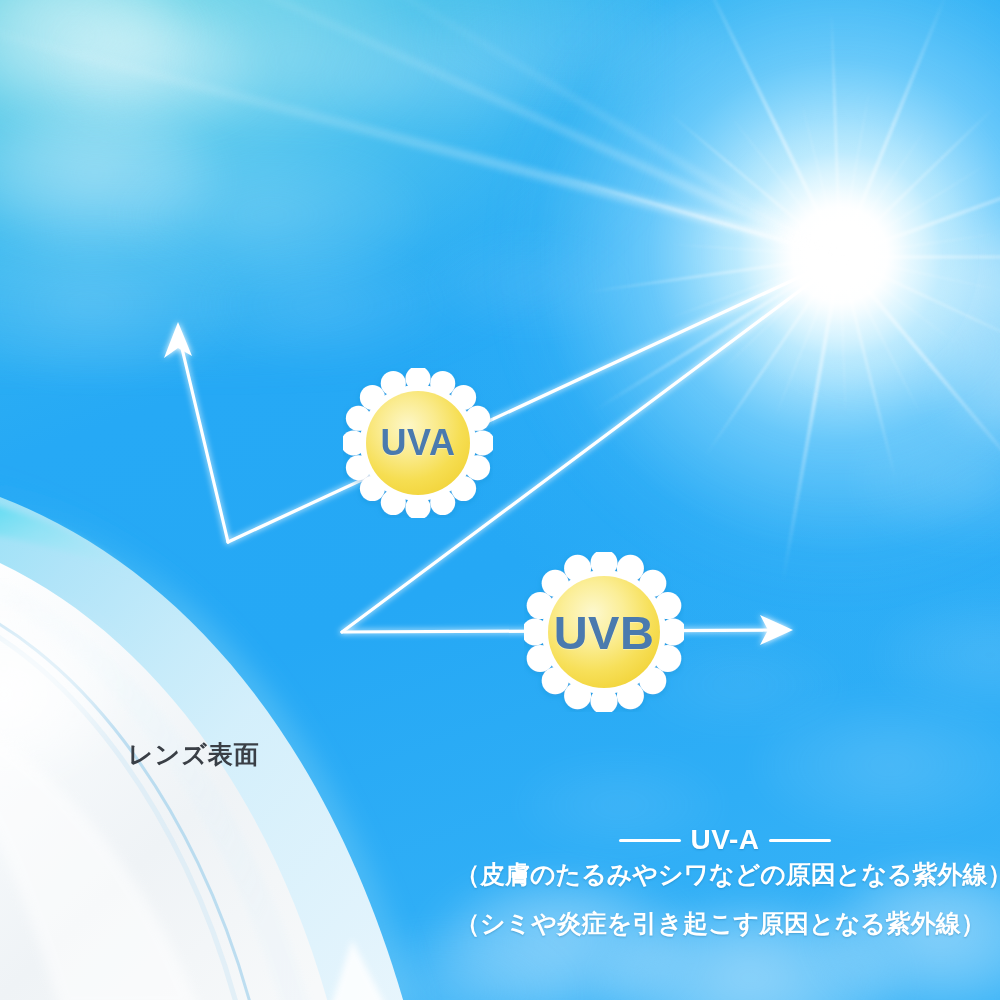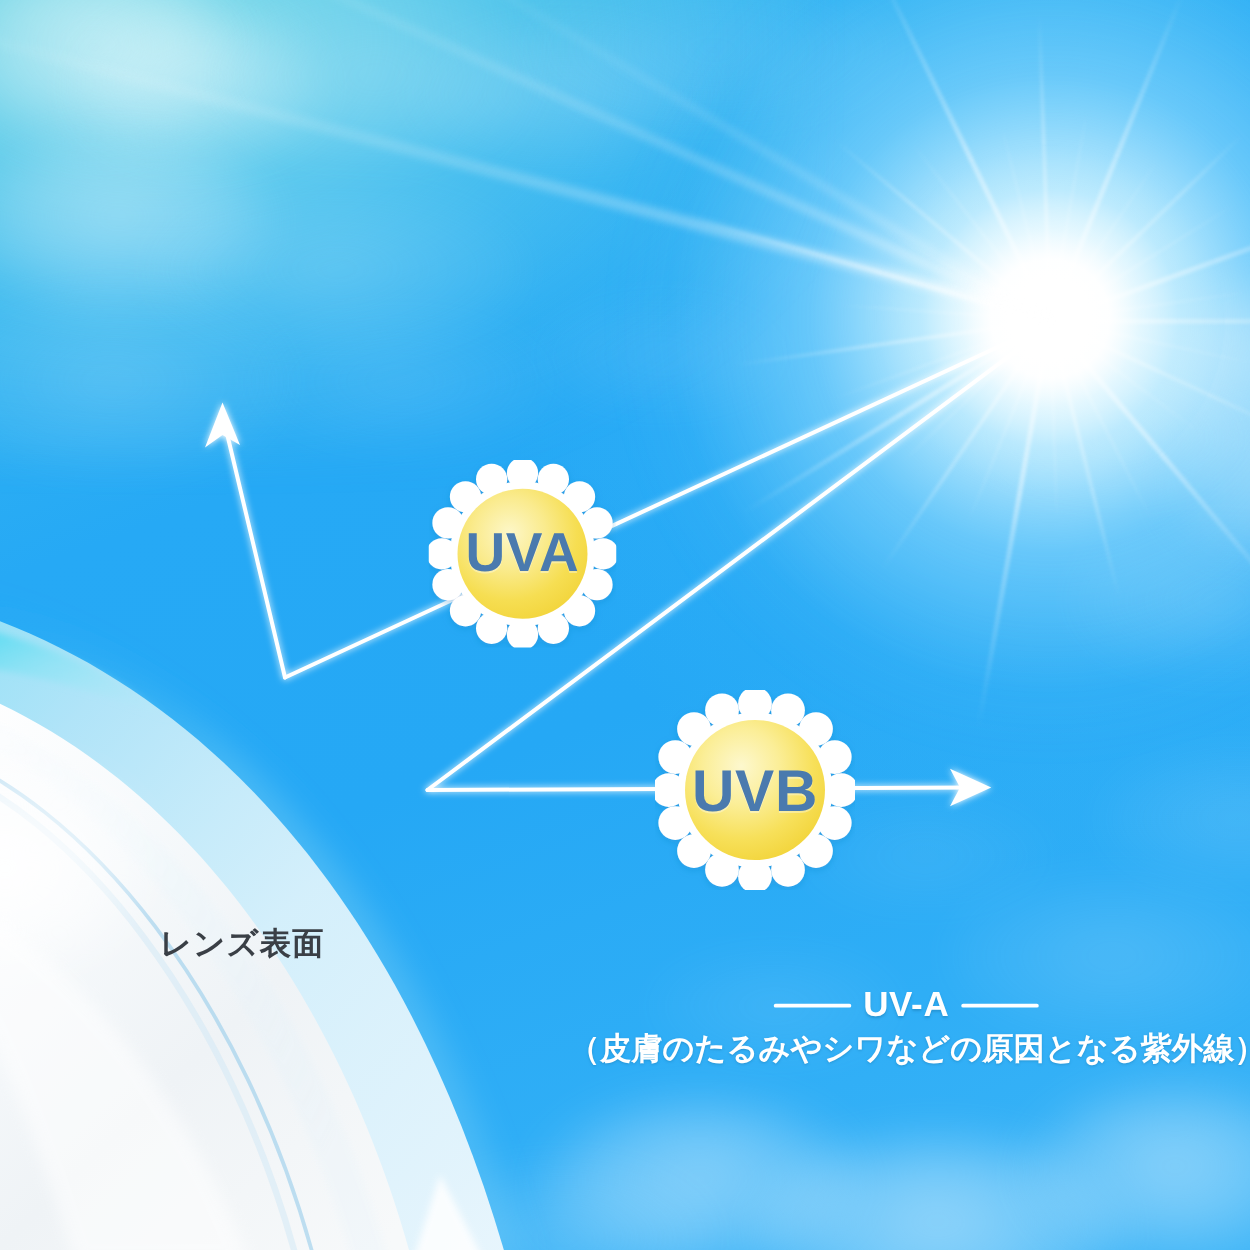--- a/index.html
+++ b/index.html
@@ -92,21 +92,21 @@
   .badge {
     position: absolute;
     width: 150px; height: 150px;
   }
   .badge-b { width: 160px; height: 160px; }
   .badge .label {
     position: absolute; inset: 0;
     display: flex; align-items: center; justify-content: center;
     color: #4A7AAE;
     font-weight: 700;
-    font-size: 44px;
+    font-size: 36px;
     letter-spacing: 0.5px;
     z-index: 3;
     text-shadow: 0 1px 0 rgba(255,255,255,0.35);
   }
   .badge-b .label { font-size: 47px; }
 
   
   .title {
     position: absolute;
     left: 38px; top: 44px;
@@ -139,21 +139,21 @@
     left: 128px; top: 738px;
     color: #3A3F46;
     font-size: 25px;
     font-weight: 700;
     letter-spacing: 1px;
     white-space: nowrap;
   }
 
   .legend {
     position: absolute;
-    left: 455px; top: 788px;
+    left: 455px; top: 824px;
     width: 540px;
     text-align: left;
     color: #ffffff;
   }
   .legend-row {
     display: flex; align-items: center; justify-content: center;
     gap: 10px;
     margin-bottom: 2px;
   }
   .legend-row .rule {
@@ -423,17 +423,18 @@
     <div class="legend-group">
       <div class="legend-row">
         <span class="rule"></span>
         <span class="legend-title">UV-A</span>
         <span class="rule"></span>
       </div>
       <div class="legend-desc">（皮膚のたるみやシワなどの原因となる紫外線）</div>
     </div>
 
     <div class="legend-group">
+      <div class="legend-desc">（シミや炎症を引き起こす原因となる紫外線）</div>
     </div>
 
   </div>
 
 </div>
 
 </body></html>

